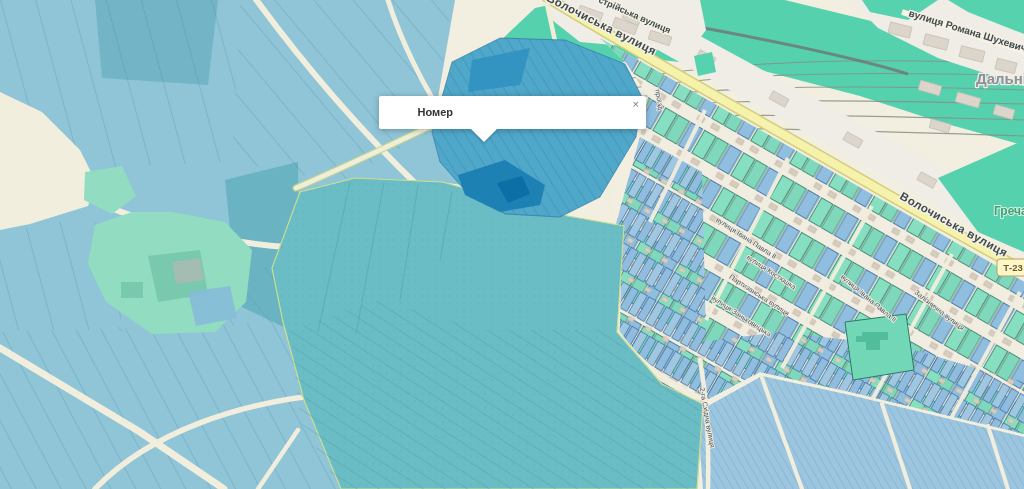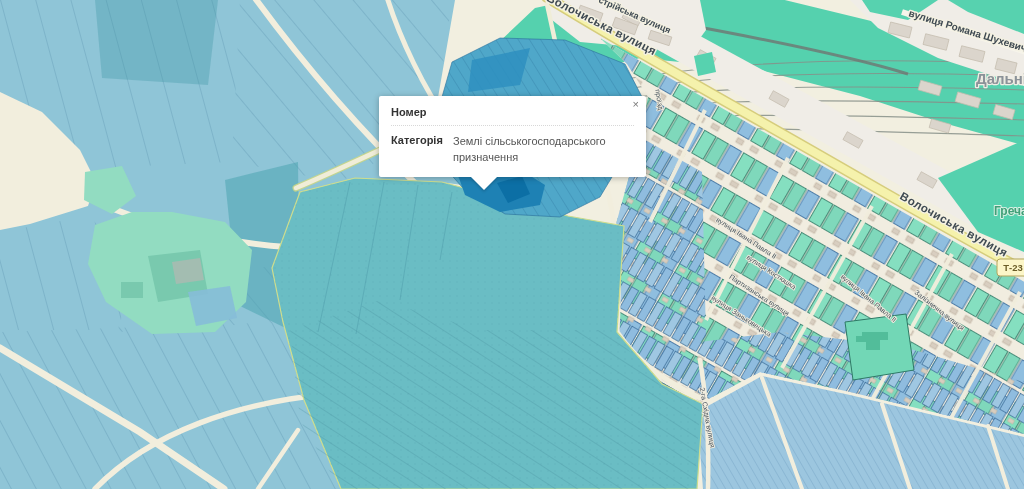--- a/index.html
+++ b/index.html
@@ -9,21 +9,21 @@
   .lbl{font-family:"Liberation Sans",sans-serif;fill:#3f4a52;font-weight:bold;
        paint-order:stroke;stroke:#f4f1e2;stroke-width:2.8px;stroke-linejoin:round;}
   .lblsm{font-family:"Liberation Sans",sans-serif;fill:#46525c;font-size:7px;
        paint-order:stroke;stroke:#f0ecdf;stroke-width:1.8px;stroke-linejoin:round;}
   .lblplace{font-family:"Liberation Sans",sans-serif;font-weight:bold;paint-order:stroke;stroke-linejoin:round;}
   
   .popup{position:absolute;left:379px;top:96px;width:243px;background:#ffffff;border-radius:2px;
          box-shadow:0 1px 6px rgba(0,0,0,.28);font-size:11px;color:#555;padding:2px 12px 4px 12px;z-index:5;}
   .prow{display:flex;padding:8px 0 7px 0;border-top:1px dotted #d8d8d8;}
   .prow.first{border-top:none;}
-  .plbl{width:62px;flex:none;font-weight:bold;color:#333;}
+  .plbl{width:62px;flex:none;font-weight:bold;color:#333;text-align:right;}
   .pval{flex:1;line-height:1.45;}
   .pclose{position:absolute;top:3px;right:7px;font-size:11px;line-height:11px;color:#777;cursor:pointer;}
   .pptr{position:absolute;left:92px;top:100%;width:0;height:0;border-left:13px solid transparent;
         border-right:13px solid transparent;border-top:13px solid #ffffff;
         filter:drop-shadow(0 2px 1px rgba(0,0,0,.15));}
 </style>
 </head>
 <body>
 
 <div class="stage">
@@ -214,20 +214,16 @@
     <text class="lblsm" text-anchor="middle" transform="translate(705,418) rotate(80)">2-га Східна вулиця</text>
     <text class="lblsm" text-anchor="middle" transform="translate(657,100) rotate(80)">проїзд</text>
   </g>
 </svg>
 
   <div class="popup">
     <div class="pclose">×</div>
     <div class="prow first">
       <div class="plbl">Номер</div>
     </div>
-    <div class="prow">
-      <div class="plbl">Категорія</div>
-      <div class="pval">Землі сільськогосподарського призначення</div>
-    </div>
     <div class="pptr"></div>
   </div>
 
 </div>
 
 </body></html>

